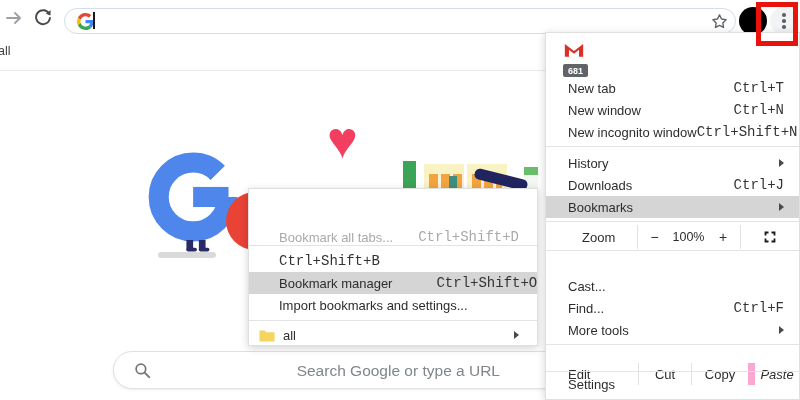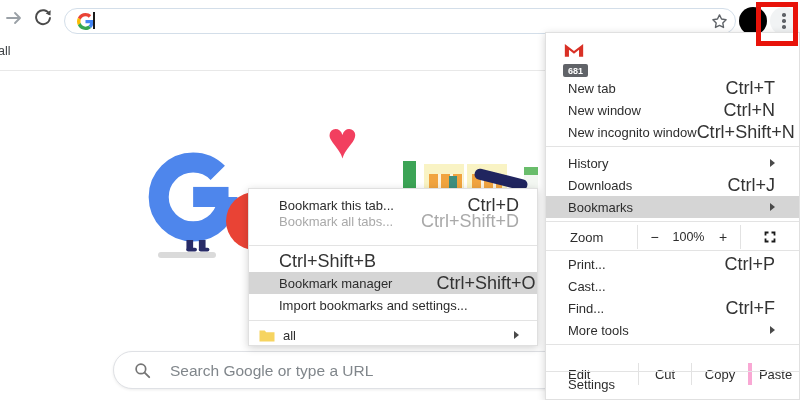--- a/index.html
+++ b/index.html
@@ -37,52 +37,52 @@
   .yellow-b{left:467px;top:164px;width:40px;height:29px;background:#f9f3c4;z-index:1;}
   .shelf-a{left:429px;top:174px;width:34px;height:19px;background:repeating-linear-gradient(90deg,#f1a43f 0 9px,#fcf3df 9px 12px);z-index:1;}
   .shelf-b{left:472px;top:174px;width:30px;height:19px;background:repeating-linear-gradient(90deg,#f1a43f 0 9px,#fcf3df 9px 12px);z-index:1;}
   .teal-gap{left:449px;top:176px;width:8px;height:16px;background:#3e8e7e;z-index:1;}
   .navy-wedge{left:474px;top:174px;width:54px;height:11px;background:#20255f;border-radius:5px;transform:rotate(14deg);z-index:2;}
   .white-frag{left:524px;top:167px;width:14px;height:26px;background:#f3f7f2;z-index:1;}
   .green-cap{left:524px;top:167px;width:14px;height:8px;background:#69bd6b;z-index:1;}
 
   
   .search-pill{left:113px;top:351px;width:462px;height:38px;border:1px solid #dfe1e5;border-radius:19px;background:#fff;box-shadow:0 1px 3px rgba(0,0,0,.08);box-sizing:border-box;z-index:2;}
-  .search-input{left:168px;top:360px;width:330px;height:20px;border:none;outline:none;background:transparent;font-size:15.5px;color:#5f6368;z-index:3;}
+  .search-input{left:168px;top:360px;width:330px;height:20px;border:none;outline:none;background:transparent;font-size:15.5px;color:#5f6368;z-index:3;text-align:right;}
   .search-input::placeholder{color:#80868b;opacity:1;}
 
   
   .panel{background:#fff;border:1px solid #e0e0e0;box-shadow:0 2px 8px rgba(0,0,0,.18);box-sizing:border-box;}
   .main-menu{left:545px;top:32px;width:255px;height:368px;z-index:20;overflow:hidden;position:absolute;}
   .submenu{left:248px;top:188px;width:290px;height:158px;z-index:10;position:absolute;}
-  .menu-row{position:absolute;left:0;width:100%;height:22px;display:flex;align-items:center;padding:0 24px 0 22px;box-sizing:border-box;font-size:13px;color:#2d2d2d;}
+  .menu-row{position:absolute;left:0;width:100%;height:22px;display:flex;align-items:center;padding:0 15px 0 22px;box-sizing:border-box;font-size:13px;color:#2d2d2d;}
   .submenu .menu-row{padding:0 18px 0 30px;}
   .menu-row .lbl{flex:1;white-space:nowrap;}
-  .menu-row .shortcut{font-size:18px;color:#333;white-space:nowrap;}
+  .menu-row .shortcut{font-size:14px;color:#333;white-space:nowrap;font-family:Liberation Mono, monospace;}
   .menu-row.hl{background:#d5d5d5;}
   .menu-row.disabled .lbl,.menu-row.disabled .shortcut{color:#a9a9a9;}
   .arrow-r{width:0;height:0;border-left:5px solid #4a4a4a;border-top:4px solid transparent;border-bottom:4px solid transparent;margin-left:8px;}
   .sep{position:absolute;left:0;width:100%;height:1px;background:#e3e3e3;}
   .gmail-wrap{position:absolute;left:17px;top:8px;width:30px;z-index:21;}
   .gmail-badge{margin-top:2px;width:25px;height:13px;background:#606368;color:#fff;font-size:9px;font-weight:bold;display:flex;align-items:center;justify-content:center;border-radius:2px;}
   
   .zoom-row{position:absolute;left:0;width:100%;height:24px;display:flex;align-items:stretch;font-size:13px;color:#2d2d2d;}
   .zc{display:flex;align-items:center;justify-content:center;box-sizing:border-box;}
-  .zc-label{width:92px;justify-content:flex-start;padding-left:24px;border-right:1px solid #e2e2e2;}
+  .zc-label{width:92px;justify-content:flex-start;padding-left:36px;border-right:1px solid #e2e2e2;}
   .zc-minus{width:33px;font-size:14px;}
   .zc-value{width:35px;font-size:12.5px;}
   .zc-plus{width:35px;font-size:14px;border-right:1px solid #e2e2e2;}
   .zc-fs{flex:1;}
   
   .edit-row{position:absolute;left:0;width:100%;height:22px;display:flex;align-items:stretch;font-size:13px;color:#2d2d2d;}
   .ec{display:flex;align-items:center;justify-content:center;box-sizing:border-box;}
   .ec-edit{width:92px;justify-content:flex-start;padding-left:22px;}
   .ec-cut{width:53px;border-left:1px solid #e2e2e2;}
   .ec-copy{width:57px;border-left:1px solid #e2e2e2;}
-  .ec-paste{flex:1;border-left:4px solid #f9a8d4;}
+  .ec-paste{flex:1;border-left:7px solid #f9a8d4;font-style:italic;}
 </style>
 </head>
 <body>
 
 <div class="abs toolbar">
   <svg class="abs" style="left:6px;top:11px;" width="18" height="14" viewBox="0 0 18 14">
     <path d="M1 7h12M9 2l5 5-5 5" fill="none" stroke="#9aa0a6" stroke-width="1.8" stroke-linecap="round" stroke-linejoin="round"></path>
   </svg>
   <svg class="abs" style="left:34px;top:9px;" width="18" height="18" viewBox="0 0 16 16">
     <path d="M13.6 4.5A6.2 6.2 0 1 0 14.2 8" fill="none" stroke="#4a4a4a" stroke-width="1.7" stroke-linecap="round"></path>
@@ -144,25 +144,21 @@
 
 <div class="abs search-pill">
   <svg class="abs" style="left:20px;top:10px;" width="17" height="17" viewBox="0 0 16 16">
     <circle cx="6.5" cy="6.5" r="4.5" fill="none" stroke="#757575" stroke-width="1.6"></circle>
     <line x1="10" y1="10" x2="14.3" y2="14.3" stroke="#757575" stroke-width="1.8" stroke-linecap="round"></line>
   </svg>
 </div>
 <input class="abs search-input" placeholder="Search Google or type a URL" style="">
 
 <div class="submenu panel">
-  <div class="menu-row" style="top:4px;height:24px;">
-    <span class="lbl">Bookmark this tab...</span>
-    <span class="shortcut">Ctrl+D</span>
-  </div>
-  <div class="menu-row disabled" style="top:20px;height:24px;align-items:center;">
+  <div class="menu-row disabled" style="top:36px;height:24px;align-items:center;">
     <span class="lbl">Bookmark all tabs...</span>
     <span class="shortcut">Ctrl+Shift+D</span>
   </div>
   <div class="sep" style="top:56px;"></div>
   <div class="menu-row" style="top:61px;">
     <span class="shortcut">Ctrl+Shift+B</span>
   </div>
   <div class="menu-row hl" style="top:83px;gap:44px;">
     <span class="lbl">Bookmark manager</span>
     <span class="shortcut">Ctrl+Shift+O</span>
@@ -221,24 +217,20 @@
     <div class="zc zc-value">100%</div>
     <div class="zc zc-plus">+</div>
     <div class="zc zc-fs">
       <svg width="12" height="12" viewBox="0 0 12 12">
         <path d="M1.5 4.5v-3h3M7.5 1.5h3v3M10.5 7.5v3h-3M4.5 10.5h-3v-3" fill="none" stroke="#1a1a1a" stroke-width="1.8"></path>
       </svg>
     </div>
   </div>
   <div class="sep" style="top:217px;"></div>
 
-  <div class="menu-row" style="top:220px;">
-    <span class="lbl">Print...</span>
-    <span class="shortcut">Ctrl+P</span>
-  </div>
   <div class="menu-row" style="top:242px;">
     <span class="lbl">Cast...</span>
   </div>
   <div class="menu-row" style="top:264px;">
     <span class="lbl">Find...</span>
     <span class="shortcut">Ctrl+F</span>
   </div>
   <div class="menu-row" style="top:286px;">
     <span class="lbl">More tools</span>
     <span class="arrow-r"></span>

